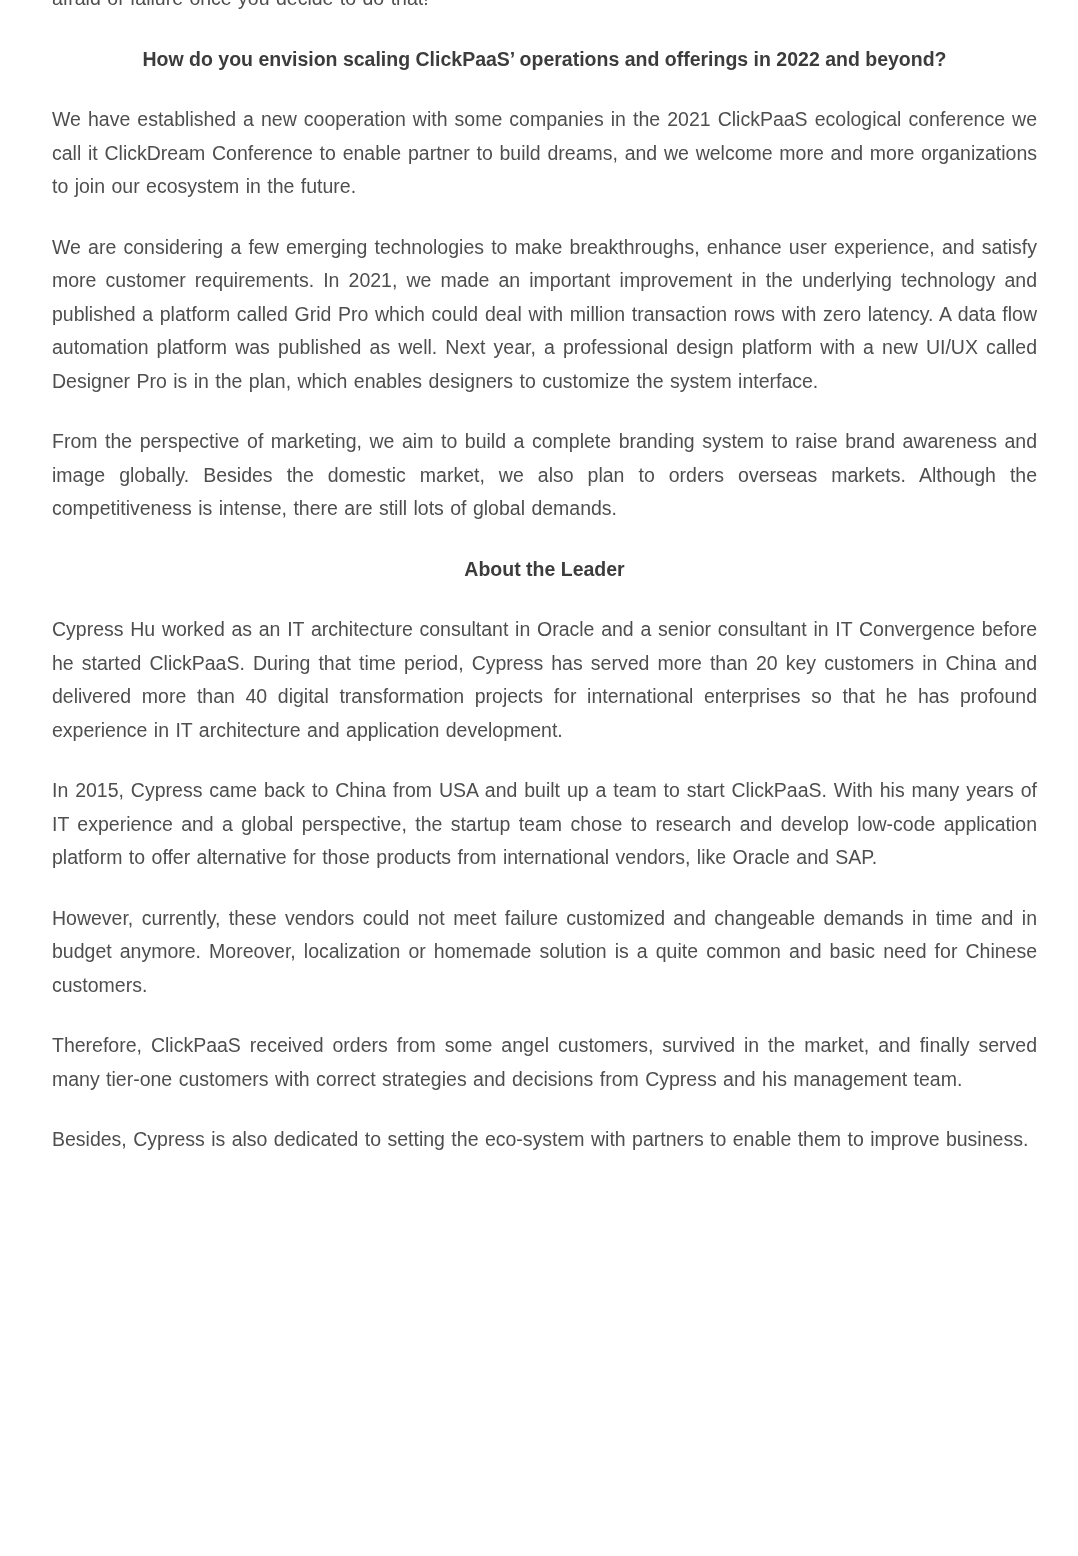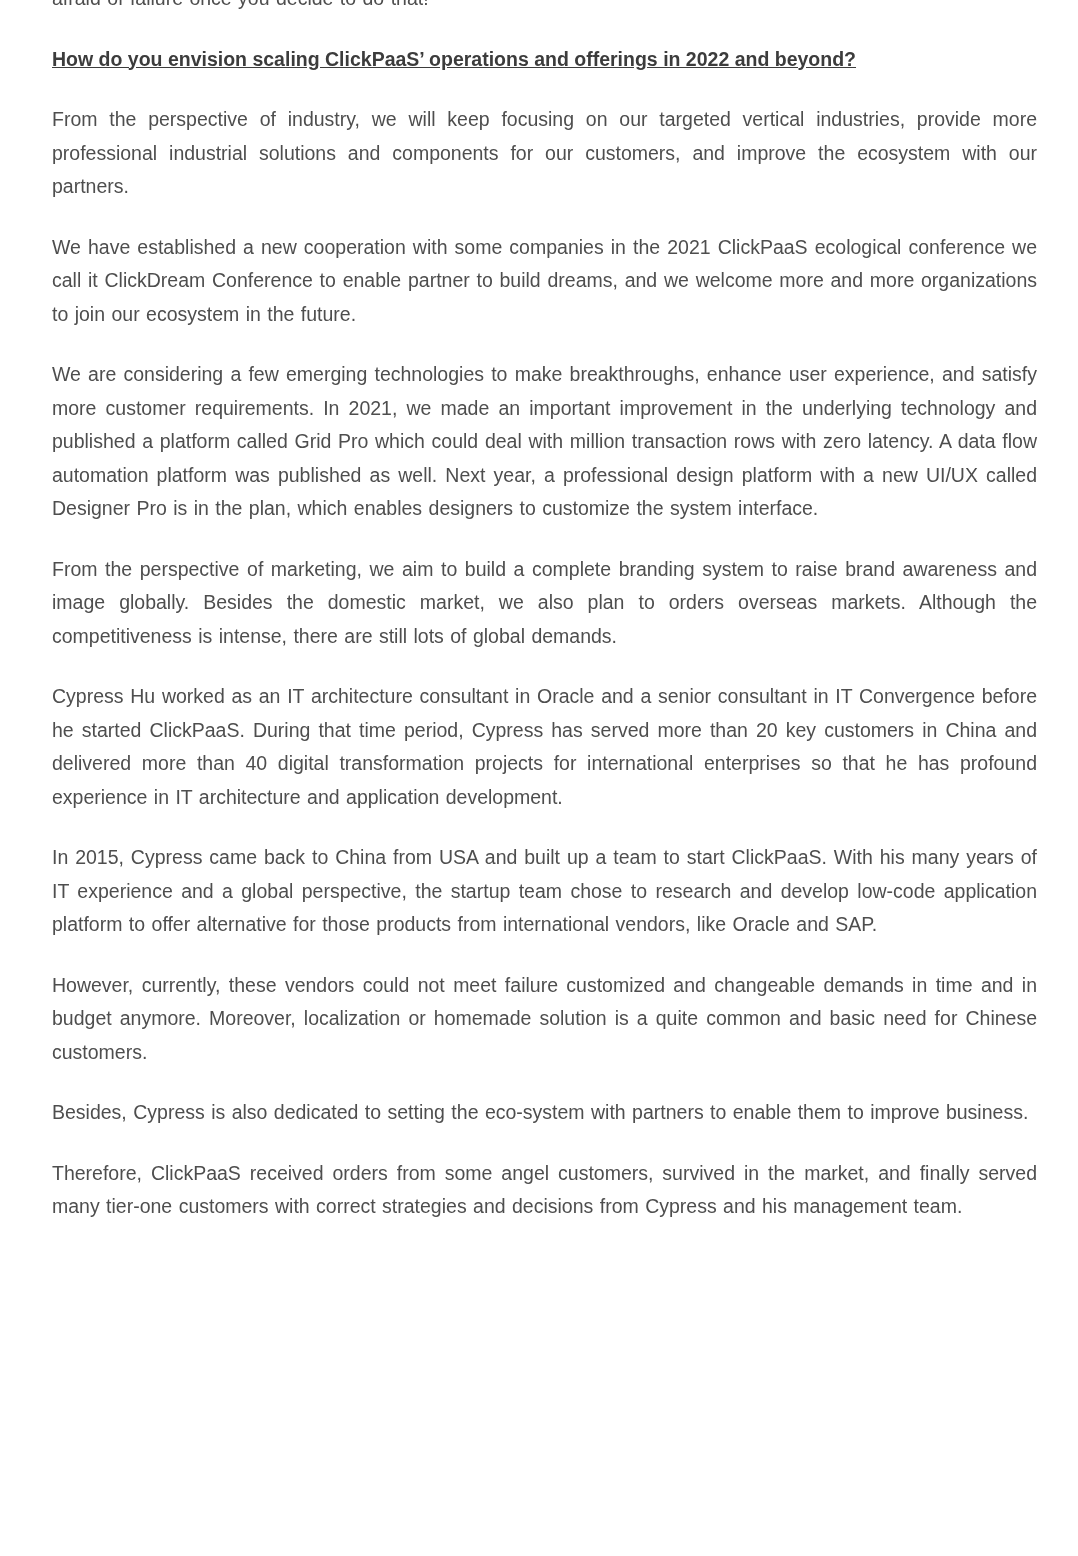--- a/index.html
+++ b/index.html
@@ -28,32 +28,31 @@
     
     margin-top: -18px;
     text-align: left;
   }
   .article h2 {
     font-size: 19.5px;
     line-height: 33.5px;
     color: #3c3c3c;
     font-weight: 700;
     margin: 27px 0;
-    text-align: left;
-    text-decoration: underline;
+    text-align: center;
   }
 </style>
 </head>
 <body>
 
 <div class="article" id="article-root">
     <p class="clipped">afraid of failure once you decide to do that!</p>
     <h2>How do you envision scaling ClickPaaS’ operations and offerings in 2022 and beyond?</h2>
-    <p>From the perspective of industry, we will keep focusing on our targeted vertical industries, provide more professional industrial solutions and components for our customers, and improve the ecosystem with our partners.</p>
     <p>We have established a new cooperation with some companies in the 2021 ClickPaaS ecological conference we call it ClickDream Conference to enable partner to build dreams, and we welcome more and more organizations to join our ecosystem in the future.</p>
     <p>We are considering a few emerging technologies to make breakthroughs, enhance user experience, and satisfy more customer requirements. In 2021, we made an important improvement in the underlying technology and published a platform called Grid Pro which could deal with million transaction rows with zero latency. A data flow automation platform was published as well. Next year, a professional design platform with a new UI/UX called Designer Pro is in the plan, which enables designers to customize the system interface.</p>
     <p>From the perspective of marketing, we aim to build a complete branding system to raise brand awareness and image globally. Besides the domestic market, we also plan to orders overseas markets. Although the competitiveness is intense, there are still lots of global demands.</p>
+    <h2>About the Leader</h2>
     <p>Cypress Hu worked as an IT architecture consultant in Oracle and a senior consultant in IT Convergence before he started ClickPaaS. During that time period, Cypress has served more than 20 key customers in China and delivered more than 40 digital transformation projects for international enterprises so that he has profound experience in IT architecture and application development.</p>
     <p>In 2015, Cypress came back to China from USA and built up a team to start ClickPaaS. With his many years of IT experience and a global perspective, the startup team chose to research and develop low-code application platform to offer alternative for those products from international vendors, like Oracle and SAP.</p>
     <p>However, currently, these vendors could not meet failure customized and changeable demands in time and in budget anymore. Moreover, localization or homemade solution is a quite common and basic need for Chinese customers.</p>
+    <p>Therefore, ClickPaaS received orders from some angel customers, survived in the market, and finally served many tier-one customers with correct strategies and decisions from Cypress and his management team.</p>
     <p>Besides, Cypress is also dedicated to setting the eco-system with partners to enable them to improve business.</p>
-    <p>Therefore, ClickPaaS received orders from some angel customers, survived in the market, and finally served many tier-one customers with correct strategies and decisions from Cypress and his management team.</p>
   </div>
 
 </body></html>

